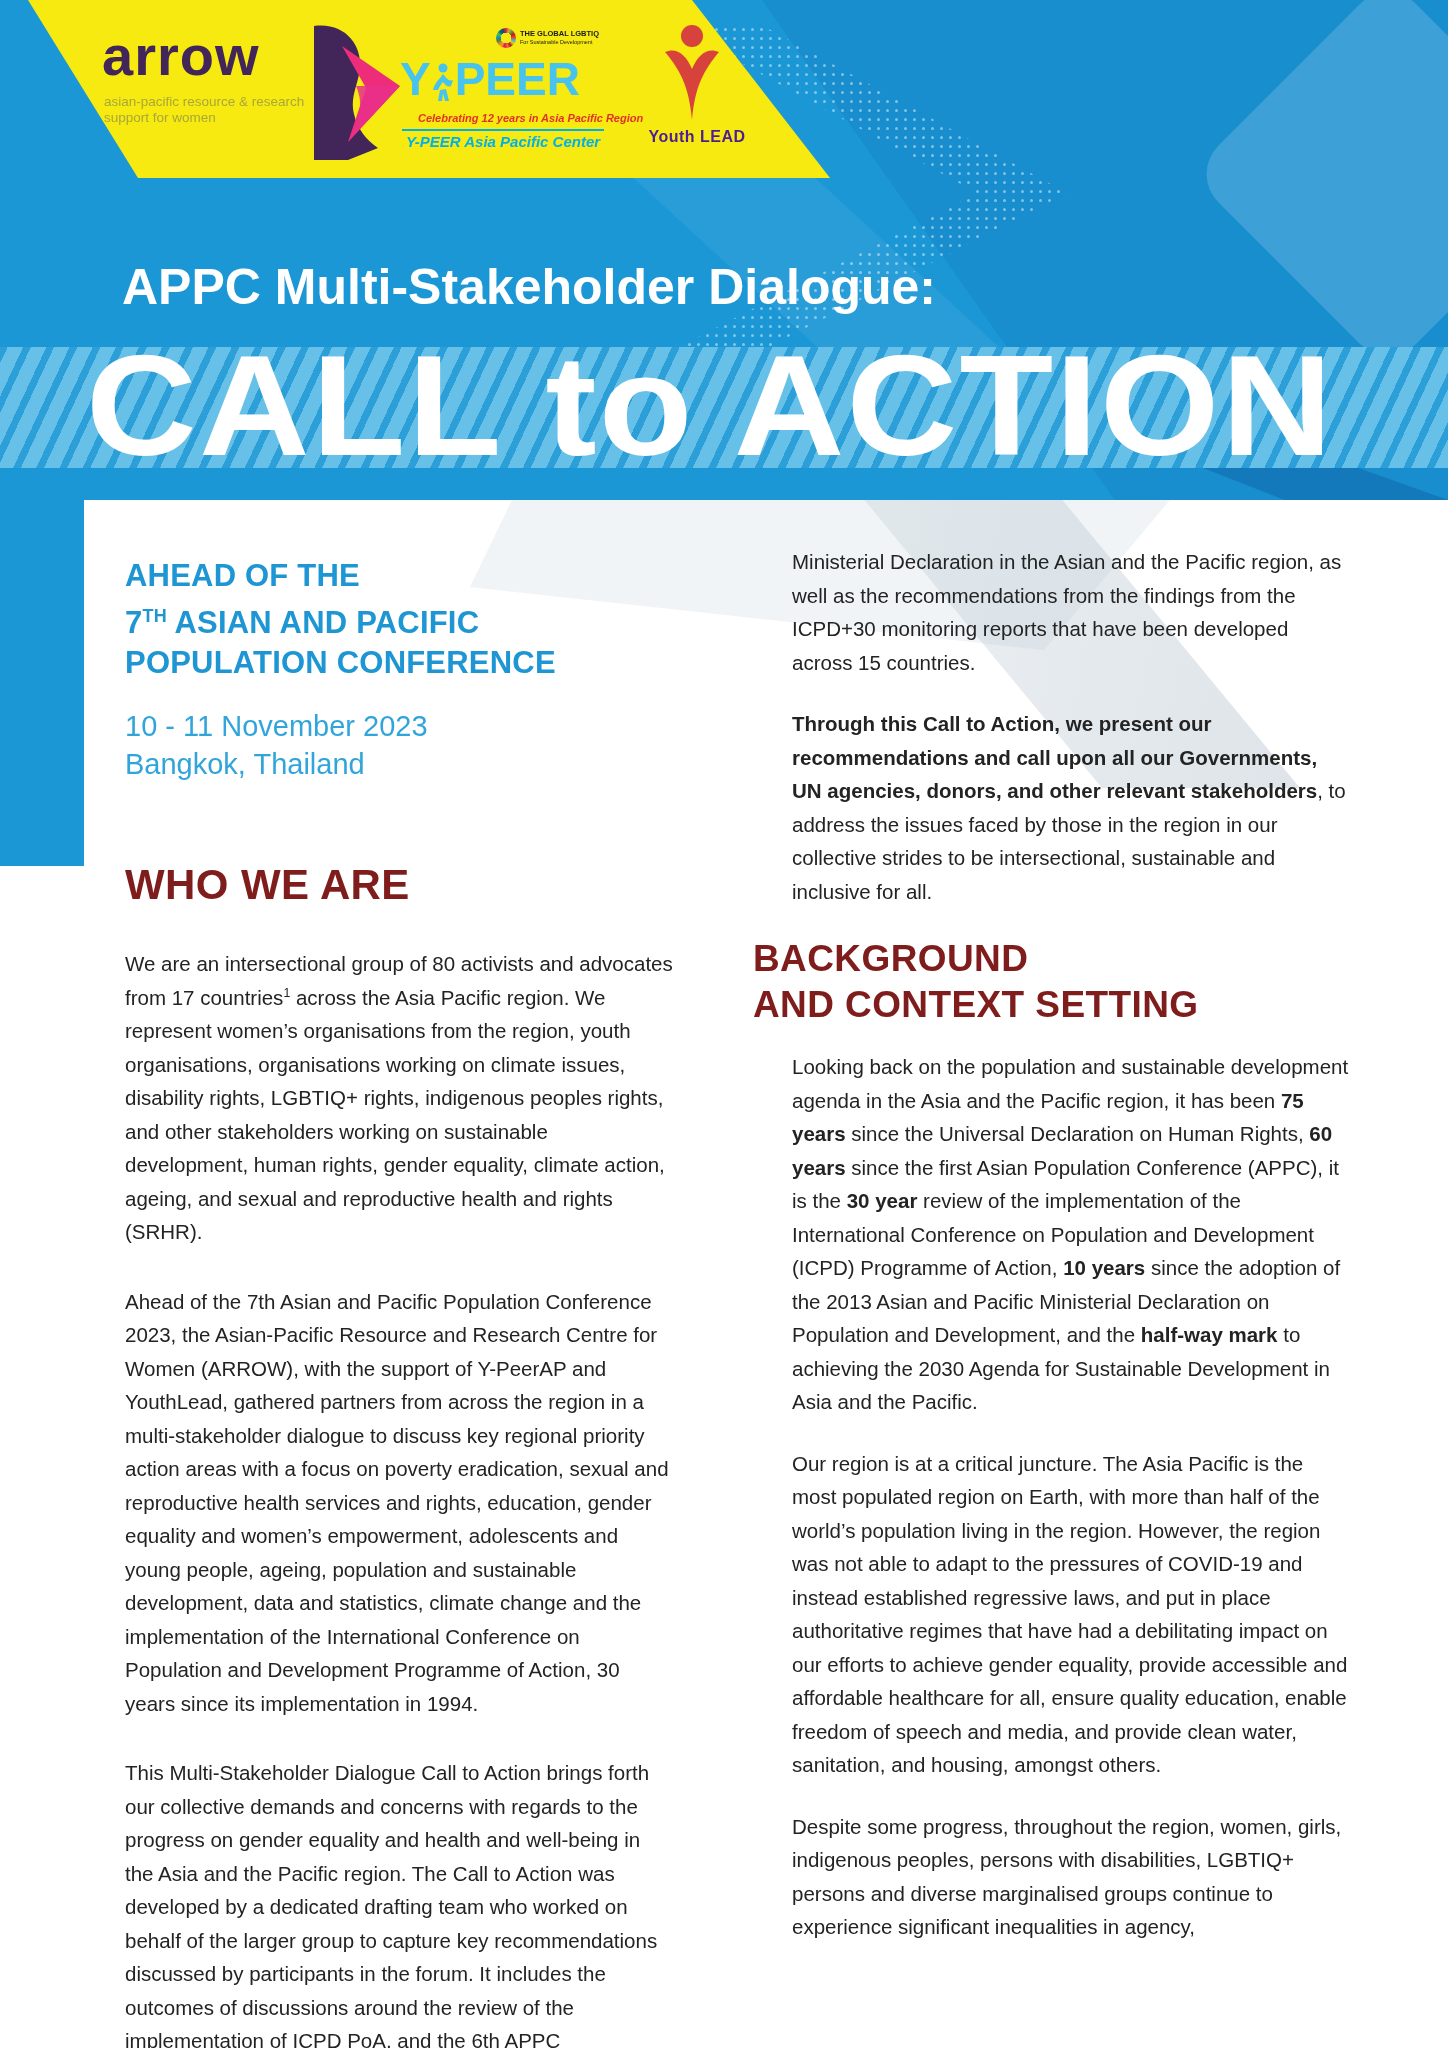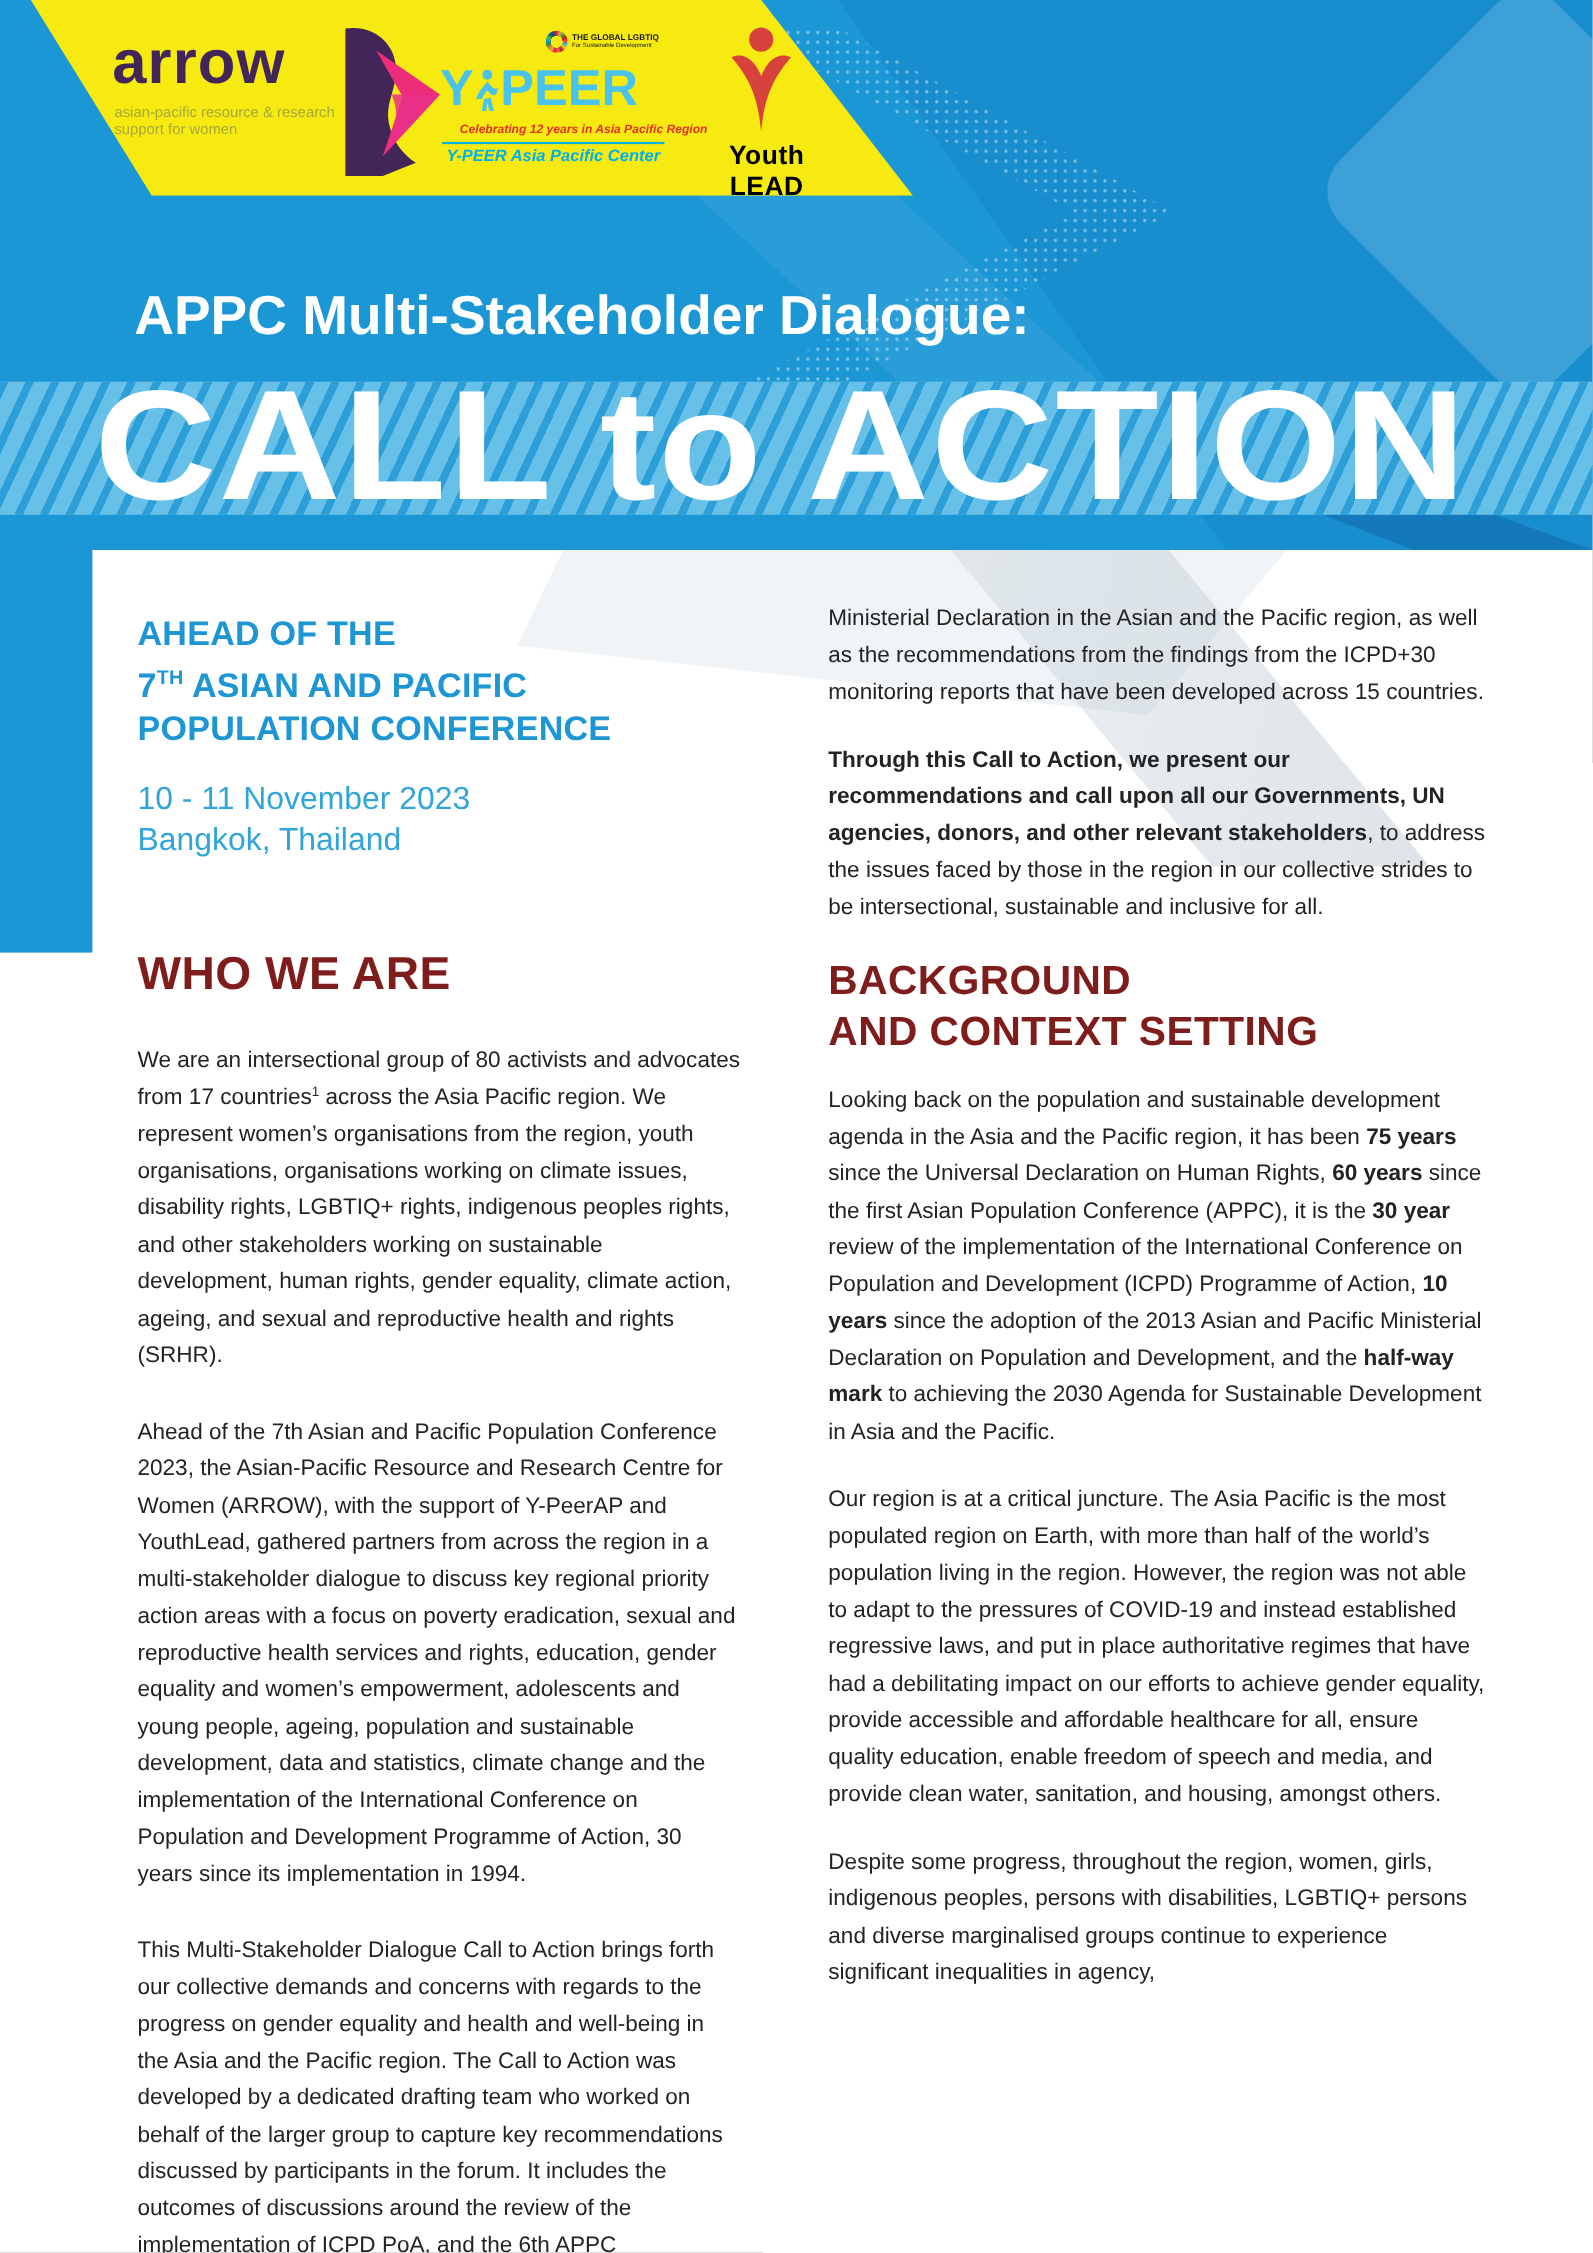--- a/index.html
+++ b/index.html
@@ -42,22 +42,22 @@
                  conic-gradient(#e5243b,#dda63a,#4c9f38,#c5192d,#ff3a21,#26bde2,#fcc30b,#a21942,#fd6925,#dd1367,#fd9d24,#bf8b2e,#3f7e44,#0a97d9,#56c02b,#00689d,#19486a,#e5243b);}
   .gg-text{font-size:7.5px;font-weight:700;color:#1a1a1a;line-height:8px;}
   .gg-text small{display:block;font-size:5.5px;font-weight:400;}
   .ypeer-word{position:absolute;left:380px;top:56px;color:#47c3ee;font-size:46px;font-weight:700;
       line-height:1;display:flex;align-items:flex-end;}
   .ypeer-script{position:absolute;left:398px;top:112px;color:#e33128;font-size:11px;font-style:italic;font-weight:700;}
   .ypeer-rule{position:absolute;left:382px;top:129px;width:202px;height:2px;background:#00b1e9;}
   .ypeer-center{position:absolute;left:382px;top:133px;width:202px;text-align:center;color:#00b1e9;
       font-size:15px;font-style:italic;font-weight:700;}
   .yl-icon{position:absolute;left:642px;top:24px;}
-  .yl-text{position:absolute;left:612px;top:128px;width:130px;text-align:center;color:#000000;
-      font-size:24px;font-weight:700;letter-spacing:0.5px;}
+  .yl-text{position:absolute;left:612px;top:128px;width:130px;text-align:center;color:#4c1d95;
+      font-size:16px;font-weight:700;letter-spacing:0.5px;}
 
   
   .wm1{position:absolute;left:640px;top:500px;width:660px;height:300px;z-index:2;
       background:linear-gradient(100deg,rgba(90,120,145,0.08),rgba(90,120,145,0.20));
       clip-path:polygon(34% 0,64% 0,100% 96%,70% 96%);}
   .wm2{position:absolute;left:470px;top:500px;width:700px;height:150px;z-index:2;
       background:rgba(180,198,210,0.20);clip-path:polygon(6% 0,100% 0,82% 100%,0 58%);}
 
   
   .col{position:absolute;z-index:5;color:#232323;}
@@ -66,21 +66,21 @@
 
   .conf-heading{color:#1e96d3;font-size:31px;font-weight:700;line-height:40px;letter-spacing:0.2px;}
   .conf-heading sup{font-size:58%;}
   .conf-date{margin-top:24px;color:#31a5da;font-size:29px;font-weight:400;line-height:38px;}
   .sec-heading{color:#7f1d1d;font-weight:700;letter-spacing:0.4px;}
   .who-heading{margin-top:80px;font-size:42px;line-height:44px;}
   .bg-heading{margin-top:26px;margin-bottom:22px;font-size:37px;line-height:46px;}
 
   .paras{margin-top:40px;}
   .para{margin:0 0 36px 0;font-size:20.5px;line-height:33.5px;}
-  .col-right .para{margin-bottom:28px;}
+  .col-right .para{margin-bottom:28px;margin-left:39px;}
   .para .b{font-weight:700;}
   .para sup{font-size:60%;line-height:0;vertical-align:super;}
 </style>
 </head>
 <body>
 
 <div class="page">
 
   <div class="header-bg">
     <div class="hd-shade"></div>

